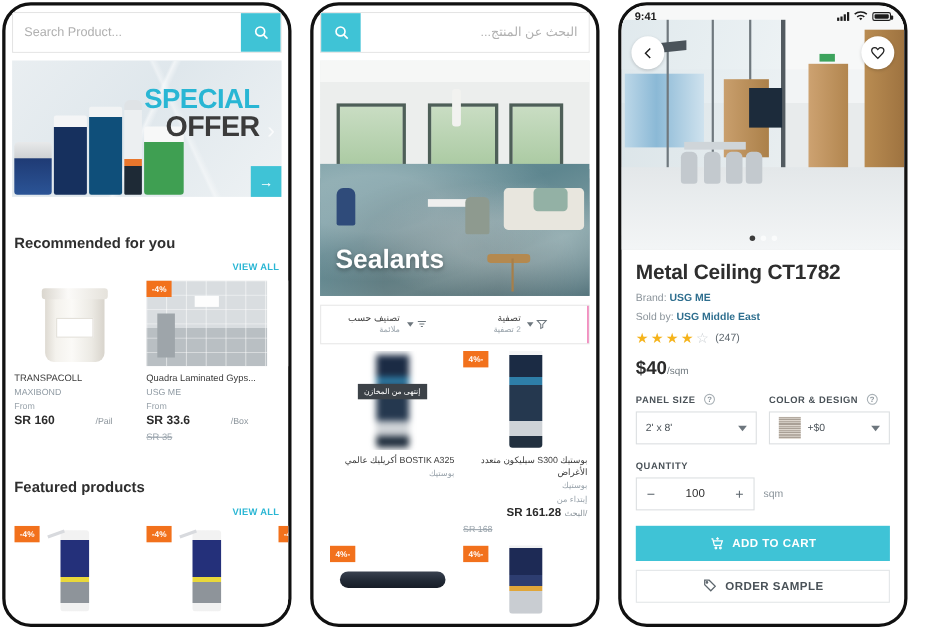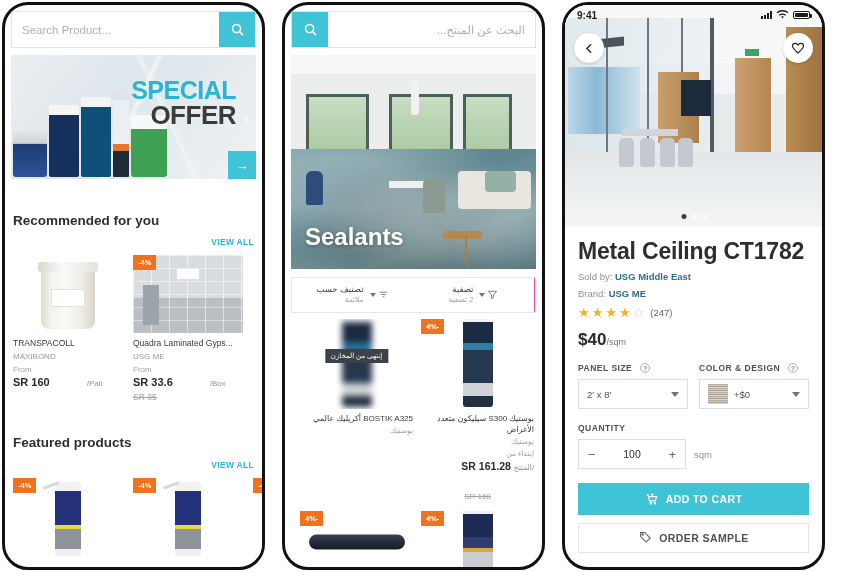--- a/index.html
+++ b/index.html
@@ -232,21 +232,21 @@
   .caret { width:0;height:0;border-left:3.5px solid transparent;border-right:3.5px solid transparent;border-top:4px solid #6d767d;}
 
   .prod-grid-rtl { display:flex; flex-wrap:wrap; padding: 6px 8px 0 8px; gap: 6px 8px; direction: rtl; }
   .card-rtl { width: 113px; position:relative; }
   .card-rtl .img { height:90px; position:relative; overflow:hidden; }
   .card-rtl .name { font-size:8px; color:#3a3a3a; line-height:1.4; margin-top:4px; text-align:right; }
   .card-rtl .brand { font-size:7.5px; color:#9aa4ac; text-align:right; margin-top:2px; }
   .card-rtl .from { font-size:7.5px; color:#9aa4ac; text-align:right; margin-top:3px; }
   .card-rtl .price { font-size:10.5px; font-weight:700; color:#2b2b2b; text-align:right; margin-top:2px; }
   .card-rtl .price .u { font-size:7.5px; font-weight:400; color:#8b949b; }
-  .card-rtl .old { font-size:8px; color:#9aa4ac; text-decoration:line-through; text-align:center; margin-top:20px; }
+  .card-rtl .old { font-size:8px; color:#9aa4ac; text-decoration:line-through; text-align:left; margin-top:5px; }
   .oos-badge {
     position:absolute; left:50%; top:42%; transform:translate(-50%,-50%);
     background:#3c4248; color:#fff; font-size:7px; padding:3px 6px; white-space:nowrap; z-index:4;
   }
   .blurimg { filter: blur(3px); }
 
   
   .statusbar {
     position:absolute; top:0; left:0; right:0; height:20px; z-index:6;
     display:flex; align-items:center; justify-content:space-between;
@@ -290,21 +290,21 @@
     background:#fff; display:flex; align-items:center; justify-content:center;
     box-shadow:0 1px 3px rgba(0,0,0,.18); cursor:pointer; z-index:5;
   }
   .round-btn.back { left:9px; top:28px; }
   .round-btn.fav  { right:9px; top:28px; }
   .dots { position:absolute; left:50%; transform:translateX(-50%); bottom:8px; display:flex; gap:5px; z-index:5; }
   .dots i { width:5px; height:5px; border-radius:50%; background:#ffffff; opacity:.65; display:block; }
   .dots i.on { background:#3c3c3c; opacity:1; }
 
   .pdp { padding: 11px 13px 0 13px; }
-  .pdp h1 { font-size:23px; font-weight:700; color:#2e2e2e; letter-spacing:-.2px; }
+  .pdp h1 { font-size:19px; font-weight:700; color:#2e2e2e; letter-spacing:-.2px; }
   .meta { font-size:9.5px; color:#8a939a; margin-top:6px; }
   .meta b { color:#2f6f8f; font-weight:700; }
   .rating { display:flex; align-items:center; gap:2px; margin-top:7px; }
   .rating .star { color:#f5b31b; font-size:13px; line-height:1; }
   .rating .star.off { color:#c9ced2; }
   .rating .cnt { font-size:9.5px; color:#5d666d; margin-left:4px; }
   .price-big { font-size:17px; font-weight:700; color:#2b2b2b; margin-top:11px; }
   .price-big .u { font-size:9px; font-weight:400; color:#6f787e; }
 
   .opts { display:flex; gap:11px; margin-top:13px; }
@@ -507,21 +507,21 @@
     <div class="prod-grid-rtl">
       <div class="card-rtl">
         <div class="img">
           <div class="cart-tube"></div>
           <div class="badge-disc">-4%</div>
         </div>
         <div class="name">بوستيك S300 سيليكون متعدد الأغراض</div>
         <div class="brand">بوستيك</div>
         <div class="from">إبتداء من</div>
         <div class="price">
-          <span class="u">/المنتج</span>
+          <span class="u">/البحث</span>
           <span>SR 161.28</span>
         </div>
         <div class="old">SR 168</div>
       </div>
 
       <div class="card-rtl">
         <div class="img">
           <div class="cart-tube blurimg"></div>
           <div class="oos-badge">إنتهى من المخازن</div>
         </div>
@@ -599,26 +599,26 @@
         <i class="on"></i>
         <i></i>
         <i></i>
       </div>
     </div>
 
     <div class="pdp">
       <h1>Metal Ceiling CT1782</h1>
 
       <div class="meta">
+        <span>Brand:</span>
+        <b>USG ME</b>
+      </div>
+      <div class="meta">
         <span>Sold by:</span>
         <b>USG Middle East</b>
-      </div>
-      <div class="meta">
-        <span>Brand:</span>
-        <b>USG ME</b>
       </div>
 
       <div class="rating">
         <span class="star">★</span>
         <span class="star">★</span>
         <span class="star">★</span>
         <span class="star">★</span>
         <span class="star off">☆</span>
         <span class="cnt">(247)</span>
       </div>

